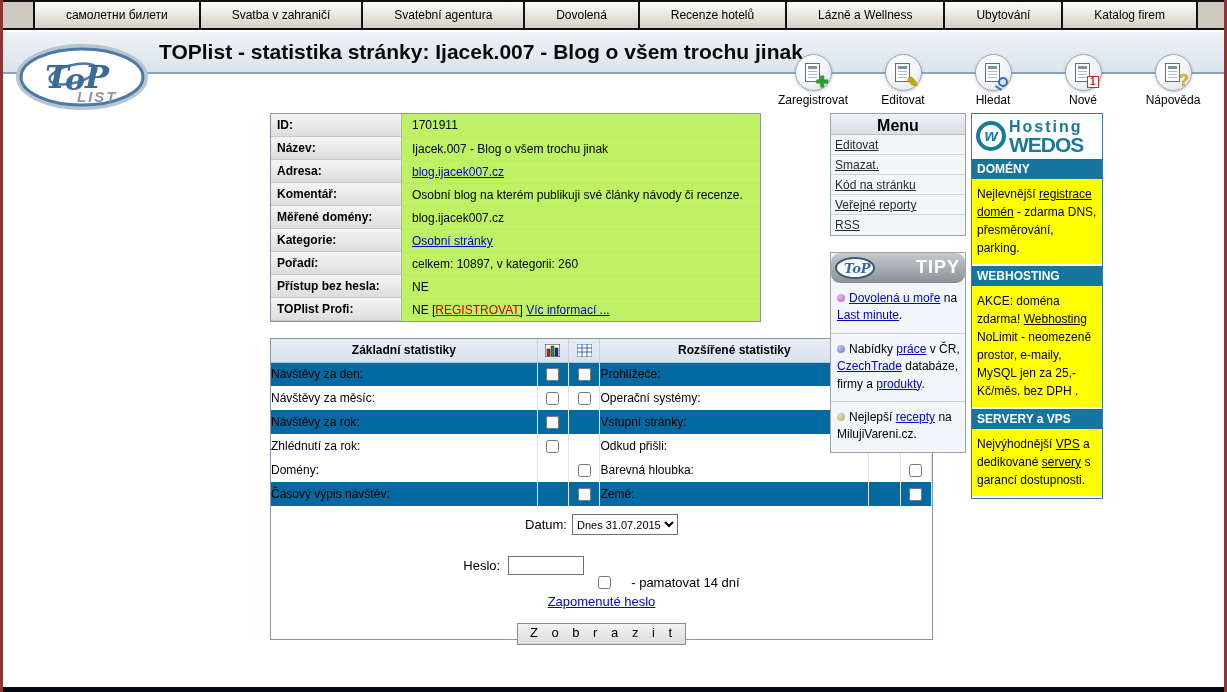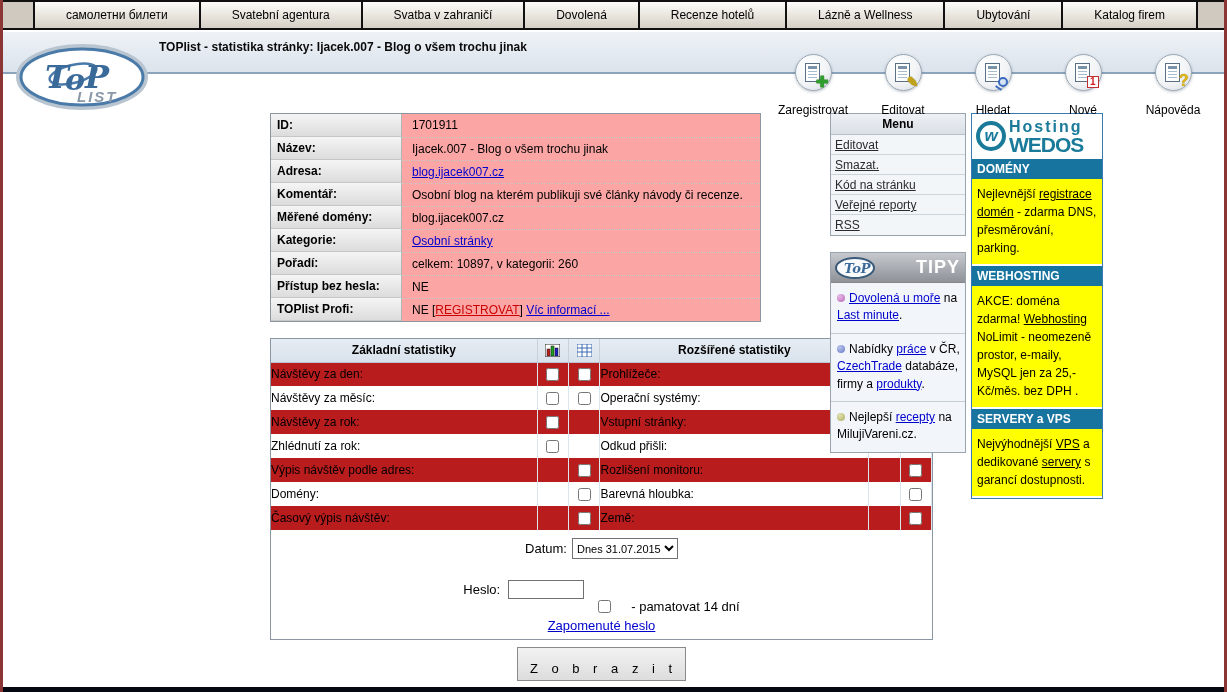--- a/index.html
+++ b/index.html
@@ -12,21 +12,21 @@
             background:#cfc9bf; border-top:2px solid #111; border-bottom:2px solid #111;
             display:flex; align-items:stretch; padding:0 26px 0 30px; }
   .tab { flex:1 1 auto; display:flex; align-items:center; justify-content:center;
          background:linear-gradient(#fdfdfb, #e8e4dc 55%, #d5d0c6);
          border-left:2px solid #111; font-size:12px; color:#000; cursor:default; white-space:nowrap; padding:0 8px; }
   .tab:last-child { border-right:2px solid #111; }
 
   
   .header-band { position:absolute; left:0; top:32px; width:1221px; height:42px;
                  background:linear-gradient(#eef2f6, #dbe3ec); border-bottom:2px solid #8ba4bc; }
-  .page-title { position:absolute; left:156px; top:8px; font-size:12px; font-weight:bold; color:#0a0a0a; }
+  .page-title { position:absolute; left:156px; top:8px; font-size:21px; font-weight:bold; color:#0a0a0a; }
 
   .logo-wrap { position:absolute; left:12px; top:44px; width:134px; height:68px; z-index:5; }
 
   
   .actions { position:absolute; right:14px; top:54px; display:flex; gap:16px; z-index:5; }
   .action { width:74px; display:flex; flex-direction:column; align-items:center; cursor:pointer; }
   .action .circle { position:relative; width:37px; height:37px; border-radius:50%;
                     background:radial-gradient(circle at 35% 30%, #ffffff 0%, #f2f4f6 55%, #d8dde2 100%);
                     border:1px solid #9aa6b2; box-shadow:0 1px 3px rgba(60,80,100,.35); }
   .doc { position:absolute; left:9px; top:8px; width:15px; height:19px; background:#fff; border:1px solid #5a7086;
@@ -36,72 +36,72 @@
                  background:repeating-linear-gradient(to bottom, #a8bccc 0 1px, transparent 1px 3px); }
   .overlay { position:absolute; right:2px; bottom:1px; font-size:15px; line-height:1; font-weight:bold; }
   .ov-plus { color:#2f9e2f; text-shadow:0 0 1px #0a5a0a; }
   .ov-pencil { color:#c8a818; text-shadow:0 0 1px #705c00; font-size:14px; }
   .ov-mag { right:3px; bottom:3px; width:10px; height:10px; border:2px solid #3a6ac0; border-radius:50%;
             background:rgba(200,220,250,.6); }
   .ov-mag::after { content:""; position:absolute; left:-5px; top:8px; width:7px; height:2px;
                    background:#3a6ac0; transform:rotate(35deg); }
   .ov-one { color:#d42020; background:#fff; border:1px solid #c03030; font-size:10px; padding:0 2px; bottom:2px; }
   .ov-q { color:#e0b818; text-shadow:0 0 1px #806800; font-size:16px; }
-  .action .lbl { margin-top:12px; font-size:12px; color:#000; }
+  .action .lbl { margin-top:2px; font-size:12px; color:#000; }
 
   
   a.blue { color:#0000cc; text-decoration:underline; cursor:pointer; }
   a.dark { color:#2a2a2a; text-decoration:underline; cursor:pointer; }
   a.red  { color:#cc0000; text-decoration:underline; cursor:pointer; }
   a.black{ color:#000; text-decoration:underline; cursor:pointer; }
 
   
-  .info-box { position:absolute; left:267px; top:113px; width:491px; border:1px solid #8a96a2; background:#fca5a5; }
+  .info-box { position:absolute; left:267px; top:113px; width:491px; border:1px solid #8a96a2; background:#bef264; }
   .info-row { display:flex; min-height:23px; }
   .info-label { width:131px; flex:0 0 131px; background:linear-gradient(#f5f5f5, #dcdcdc);
                 border-right:1px solid #b4b4b4; border-bottom:1px solid #c6c6c6;
                 font-size:12px; font-weight:bold; padding:4px 4px 2px 6px; color:#000; }
   .info-value { flex:1; font-size:12px; padding:4px 4px 2px 10px; color:#000; }
   .info-row + .info-row .info-value { border-top:1px dotted #c8c8c8; }
 
   
   .stats-box { position:absolute; left:267px; top:338px; width:663px; height:302px;
                border:1px solid #8a96a2; background:#fff; }
   table.stats { width:100%; border-collapse:collapse; table-layout:fixed; }
   table.stats th { background:linear-gradient(#e6ecf3,#d9e2ec); font-size:12px; font-weight:bold; color:#000;
                    height:23px; border-bottom:1px solid #b8c4d0; border-right:1px solid #c8d2dc; text-align:center; }
   table.stats td { height:24px; font-size:12px; color:#000; border-right:1px solid #dde5ec; padding:0; }
   td.lab { padding-left:5px; }
   td.cb { text-align:center; }
-  tr.odd td { background:#b91c1c; }
+  tr.odd td { background:#0369a1; }
   tr.even td { background:#ffffff; }
   input[type=checkbox] { width:13px; height:13px; vertical-align:middle; }
   .mini-icon { display:inline-block; vertical-align:middle; }
 
   .form-area { padding-top:8px; font-size:13px; color:#000; }
   .form-row { display:flex; justify-content:center; align-items:center; margin-bottom:6px; }
   .datum-select { font-size:11px; height:21px; border:1px solid #707070; background:#fff; margin-left:5px; }
   .heslo-input { width:76px; height:19px; border:1px solid #707070; margin-left:8px; font-size:12px; padding:0 3px; }
   .remember { display:flex; align-items:center; margin-left:14px; gap:20px;margin-top:34px; }
   .forgot-row { text-align:center; font-size:13px; margin-top:-2px; }
   .submit-row { text-align:center; margin-top:14px; }
-  .zobrazit { font-size:13px; letter-spacing:5px; padding:13px 8px 4px 12px; color:#000;
+  .zobrazit { font-size:13px; letter-spacing:5px; padding:1px 8px 4px 12px; color:#000;
               background:linear-gradient(#f2f2f2,#ddd); border:1px solid #8a8a8a; cursor:pointer; }
 
   
   .menu-box { position:absolute; left:827px; top:113px; width:136px; border:1px solid #9aa4ae; background:#f3f6f9; }
   .menu-head { height:21px; background:linear-gradient(#eef1f5,#d9dfe6); border-bottom:1px solid #b8c0c8;
-               text-align:center; font-size:12px; font-weight:bold; padding-top:3px; }
+               text-align:center; font-size:16px; font-weight:bold; padding-top:3px; }
   .menu-item { height:20px; border-bottom:1px solid #ccd4dc; font-size:12px; padding:3px 0 0 4px; }
   .menu-item:last-child { border-bottom:none; }
 
   
   .tips-box { position:absolute; left:827px; top:252px; width:136px; border:1px solid #9aa4ae; background:#f2f6fa; }
   .tips-head { height:30px; background:linear-gradient(#c6cacf,#8e9298); display:flex; align-items:center;
-               justify-content:space-between; padding:0 5px 0 4px; border-bottom:1px solid #888; }
+               justify-content:space-between; padding:0 5px 0 4px; border-bottom:1px solid #888;border-radius:9px; }
   .tips-title { color:#fff; font-size:18px; font-weight:bold; letter-spacing:1px; }
   .tip { padding:7px 5px 8px 6px; border-bottom:1px solid #c4ccd4; font-size:12px; line-height:1.45; color:#000; }
   .tip:last-child { border-bottom:none; }
   .bullet { display:inline-block; width:8px; height:8px; border-radius:50%; margin-right:4px; }
   .b-pink { background:radial-gradient(circle at 35% 30%, #e8b8e8, #b868b8); }
   .b-blue { background:radial-gradient(circle at 35% 30%, #b8c4ee, #6878c0); }
   .b-olive{ background:radial-gradient(circle at 35% 30%, #e0e0b0, #b0b060); }
 
   
   .wedos { position:absolute; left:968px; top:113px; width:132px; border:1px solid #3a7ab0; background:#fff; }
@@ -120,22 +120,22 @@
           text-shadow:-1px -1px 0 #fff, 1px -1px 0 #fff, -1px 1px 0 #fff, 1px 1px 0 #fff, 0 0 3px #fff; }
   .bottom-bar { position:absolute; left:0; bottom:0; width:1221px; height:5px; background:#050810; }
 </style>
 </head>
 <body>
 
 <div class="page">
 
   <div class="tabbar">
     <div class="tab">самолетни билети</div>
+    <div class="tab">Svatba v zahraničí</div>
     <div class="tab">Svatební agentura</div>
-    <div class="tab">Svatba v zahraničí</div>
     <div class="tab">Dovolená</div>
     <div class="tab">Recenze hotelů</div>
     <div class="tab">Lázně a Wellness</div>
     <div class="tab">Ubytování</div>
     <div class="tab">Katalog firem</div>
   </div>
 
   <div class="header-band">
     <div class="page-title">TOPlist - statistika stránky: Ijacek.007 - Blog o všem trochu jinak</div>
   </div>
@@ -297,28 +297,20 @@
         <td class="cb"><input type="checkbox" style=""></td>
       </tr>
       <tr class="even">
         <td class="lab">Zhlédnutí za rok:</td>
         <td class="cb"><input type="checkbox" style=""></td>
         <td class="cb"></td>
         <td class="lab">Odkud přišli:</td>
         <td class="cb"></td>
         <td class="cb"><input type="checkbox" style=""></td>
       </tr>
-      <tr class="odd">
-        <td class="lab">Výpis návštěv podle adres:</td>
-        <td class="cb"></td>
-        <td class="cb"><input type="checkbox" style=""></td>
-        <td class="lab">Rozlišení monitoru:</td>
-        <td class="cb"></td>
-        <td class="cb"><input type="checkbox" style=""></td>
-      </tr>
       <tr class="even">
         <td class="lab">Domény:</td>
         <td class="cb"></td>
         <td class="cb"><input type="checkbox" style=""></td>
         <td class="lab">Barevná hloubka:</td>
         <td class="cb"></td>
         <td class="cb"><input type="checkbox" style=""></td>
       </tr>
       <tr class="odd">
         <td class="lab">Časový výpis návštěv:</td>

